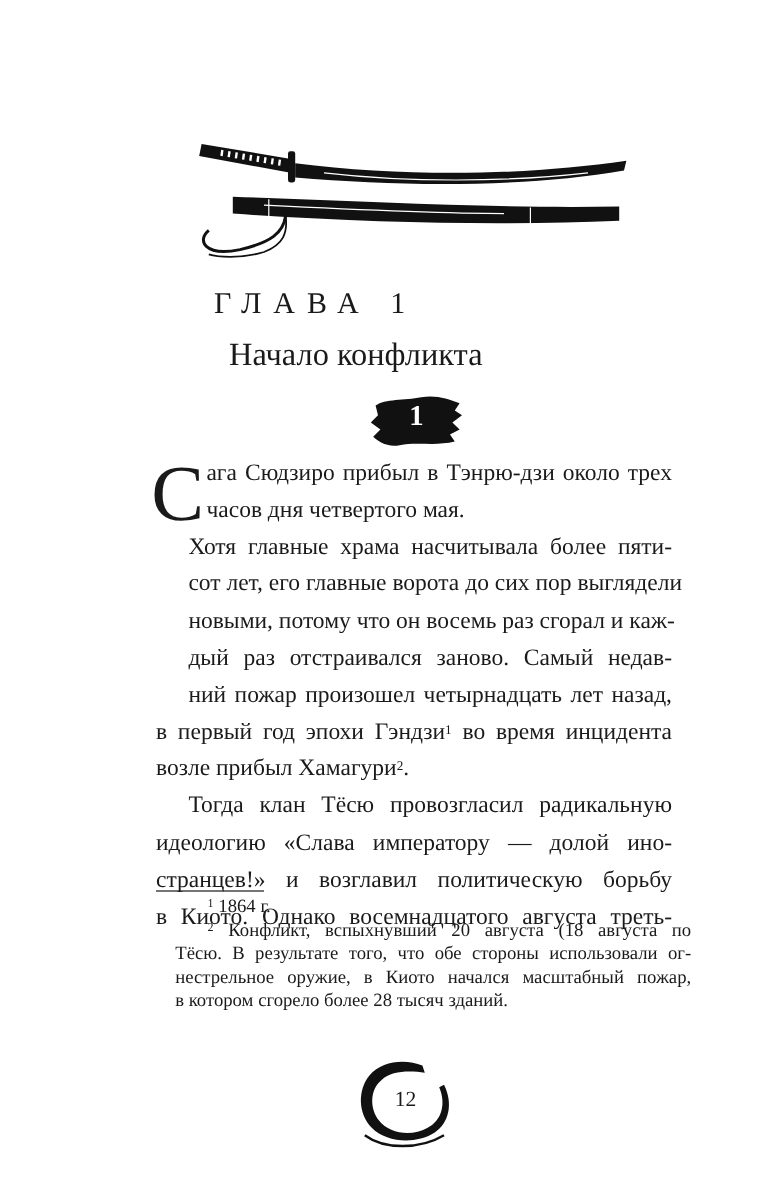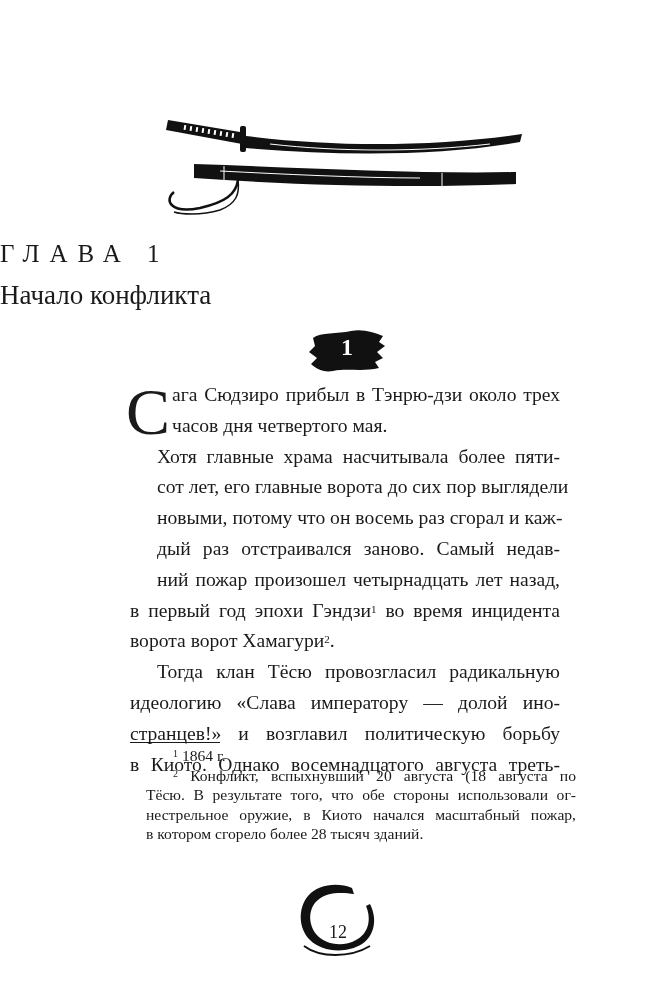--- a/index.html
+++ b/index.html
@@ -1,21 +1,21 @@
 <!DOCTYPE html>
 <html><head>
 <meta charset="utf-8">
 <style>
   html, body { margin:0; padding:0; background:#ffffff; }
   body { width:650px; height:1000px; position:relative; overflow:hidden;
          font-family:"DejaVu Serif", "Liberation Serif", serif; color:#1a1a1a; }
   .swords { position:absolute; left:160px; top:108px; width:370px; height:115px; }
-  .chapter-label { position:absolute; left:0; width:526px; top:240px; text-align:left;
+  .chapter-label { position:absolute; left:0; width:526px; top:240px; text-align:center;
          font-family:"Liberation Serif", serif; font-size:25px; letter-spacing:10px; color:#1a1a1a; }
-  .chapter-title { position:absolute; left:0; width:593px; top:280px; text-align:left;
+  .chapter-title { position:absolute; left:0; width:593px; top:280px; text-align:center;
          font-family:"Liberation Serif", serif; font-size:27px; color:#1a1a1a; }
   .section-mark { position:absolute; left:307px; top:328px; width:80px; height:46px; }
   .section-num { position:absolute; left:0; top:6px; width:80px; text-align:center;
          font-family:"Liberation Serif", serif; font-weight:bold; font-size:24px; color:#ffffff; }
   .body-text { position:absolute; left:130px; top:380px; width:430px;
          font-family:"Liberation Serif", serif; font-size:19.6px; line-height:30.8px; color:#1a1a1a; }
   .body-text p { margin:0; text-align:justify; text-align-last:left; }
   .body-text p.indent { text-indent:27px; }
   .dropcap { float:left; font-family:"Liberation Serif", serif; font-size:66px; line-height:56px;
          margin:4px 2px 0 -4px; }
@@ -24,21 +24,21 @@
   sup { font-size:11px; vertical-align:top; position:relative; top:-2px; }
   .fn-rule { position:absolute; left:130px; top:742px; width:90px; height:1px; background:#1a1a1a; }
   .footnotes { position:absolute; left:130px; top:746px; width:430px;
          font-family:"Liberation Serif", serif; font-size:15.6px; line-height:19.6px; color:#1a1a1a;margin-left:16px; }
   .footnotes .fnline { display:block; white-space:nowrap; text-align:justify; text-align-last:justify; }
   .footnotes .fnline.last { text-align-last:left; }
   .footnotes .fnline.first { text-indent:27px; }
   .footnotes sup { font-size:10px; }
   .page-number-wrap { position:absolute; left:290px; top:880px; width:110px; height:80px; }
   .page-number { position:absolute; left:0; top:26px; width:96px; text-align:center;
-         font-family:"Liberation Serif", serif; font-size:18px; color:#1a1a1a;margin-top:16px; }
+         font-family:"Liberation Serif", serif; font-size:18px; color:#1a1a1a; }
 </style>
 </head>
 <body>
 
 <svg class="swords" viewBox="0 0 370 115">
 
   <path d="M8 12 L80 24 L82 36 L6 22 Z" fill="#111"></path>
   <g fill="#fff">
     <rect x="24" y="17" width="2" height="5" transform="rotate(8 25 19)"></rect>
     <rect x="30" y="18" width="2" height="5" transform="rotate(8 31 20)"></rect>
@@ -81,21 +81,21 @@
     <span class="line">ага Сюдзиро прибыл в Тэнрю-дзи около трех</span>
     <span class="line last">часов дня четвертого мая.</span>
   </p>
   <p class="indent">
     <span class="line" style="text-indent:27px">Хотя главные храма насчитывала более пяти-</span>
     <span class="line">сот лет, его главные ворота до сих пор выглядели</span>
     <span class="line">новыми, потому что он восемь раз сгорал и каж-</span>
     <span class="line" style="word-spacing:4px">дый раз отстраивался заново. Самый недав-</span>
     <span class="line">ний пожар произошел четырнадцать лет назад,</span>
     <span class="line" style="text-indent:0"><span>в первый год эпохи Гэндзи</span><sup>1</sup> <span>во время инцидента</span></span>
-    <span class="line last" style="text-indent:0"><span>ворота ворот Хамагури</span><sup>2</sup><span>.</span></span>
+    <span class="line last" style="text-indent:0"><span>возле прибыл Хамагури</span><sup>2</sup><span>.</span></span>
   </p>
   <p>
     <span class="line" style="text-indent:27px">Тогда клан Тёсю провозгласил радикальную</span>
     <span class="line">идеологию «Слава императору — долой ино-</span>
     <span class="line">странцев!» и возглавил политическую борьбу</span>
     <span class="line">в Киото. Однако восемнадцатого августа треть-</span>
   </p>
 </div>
 
 <div class="fn-rule"></div>

